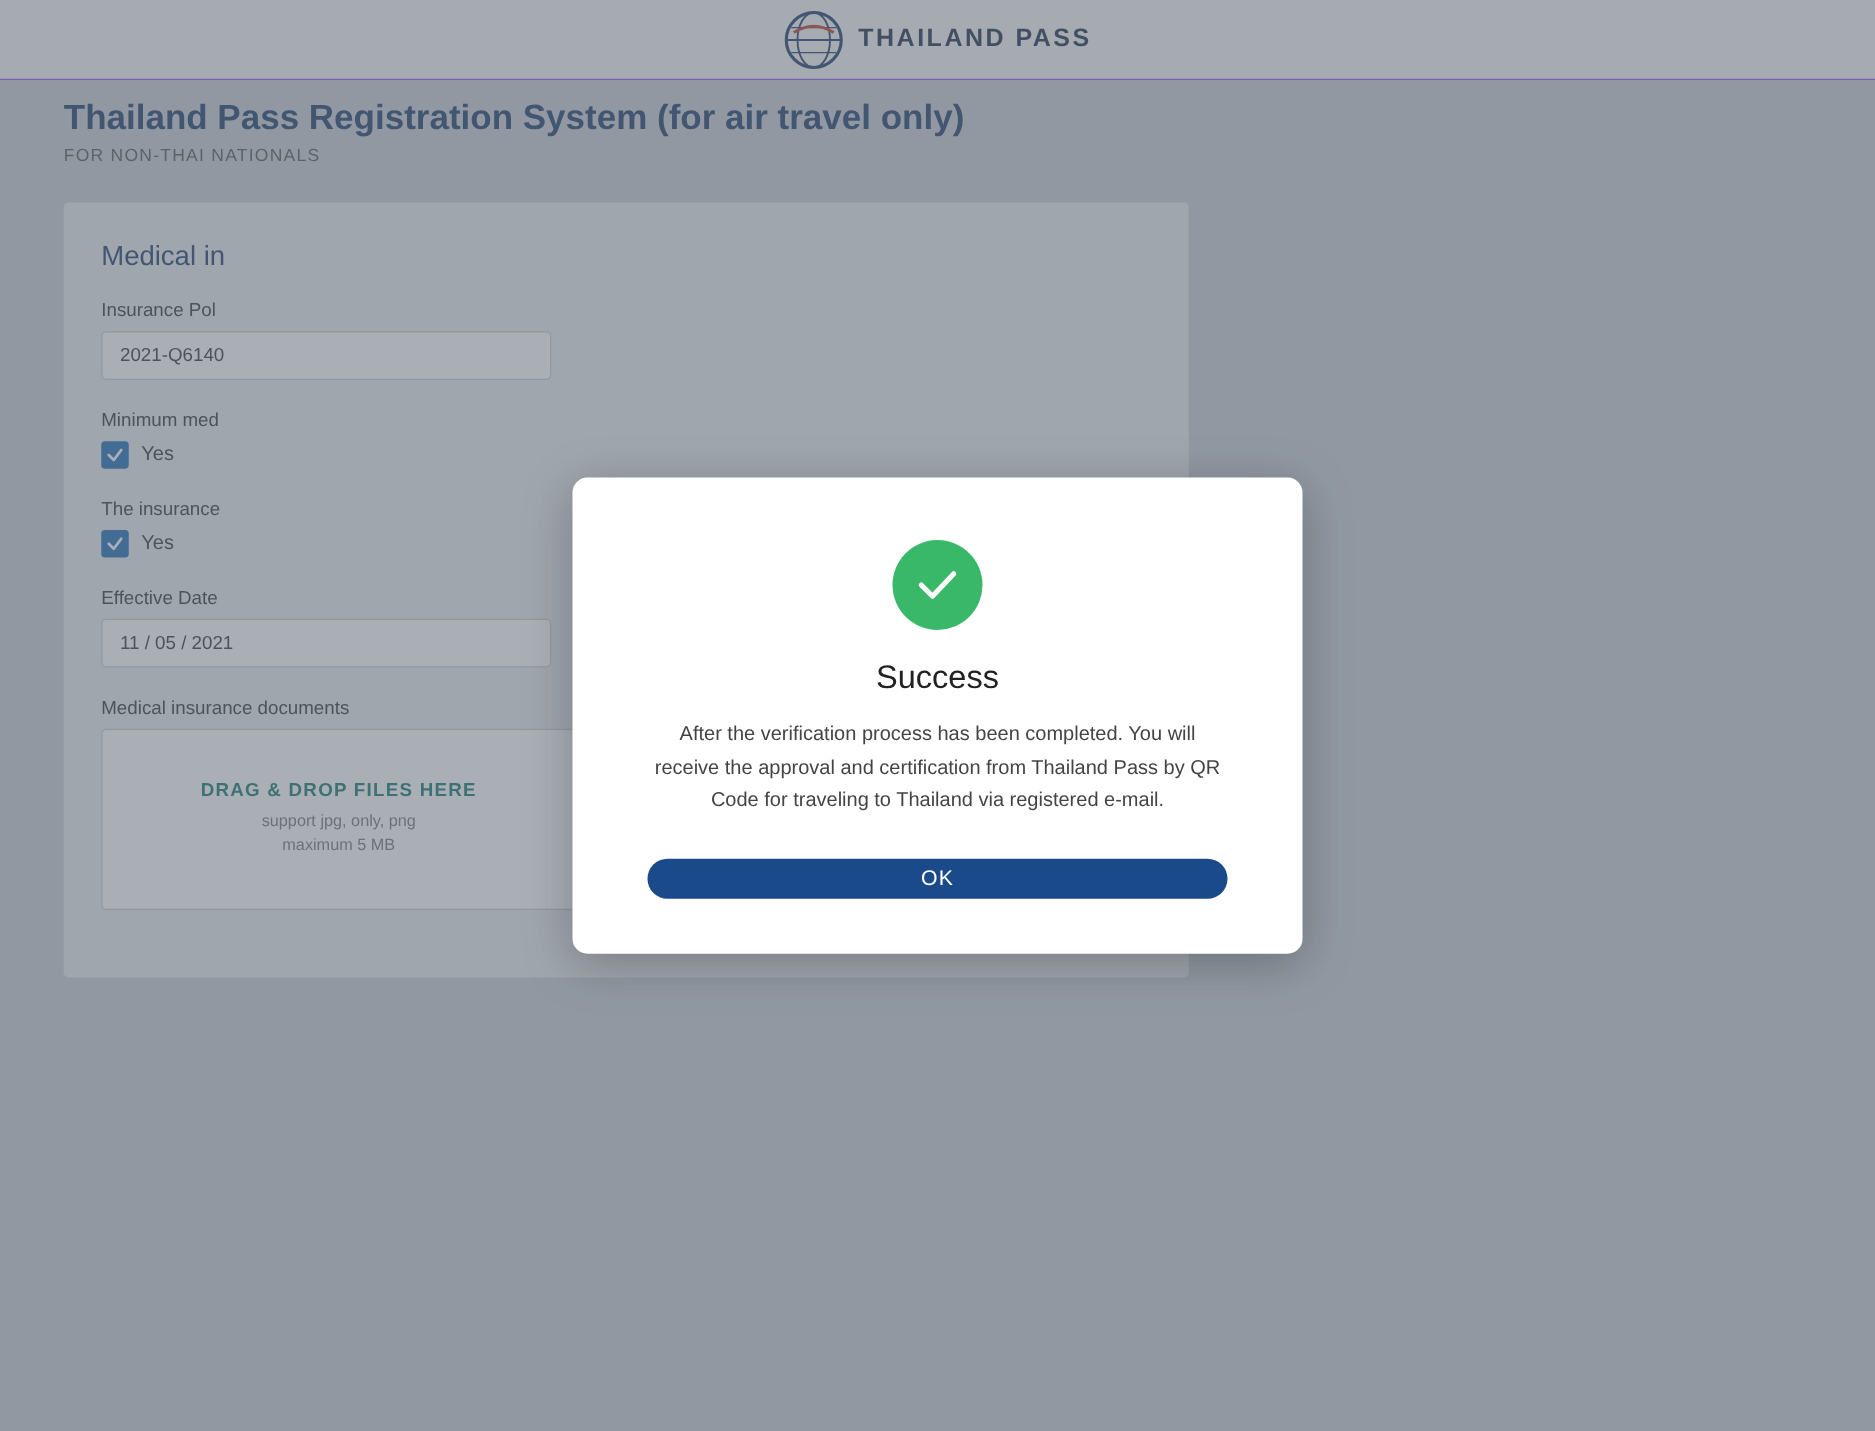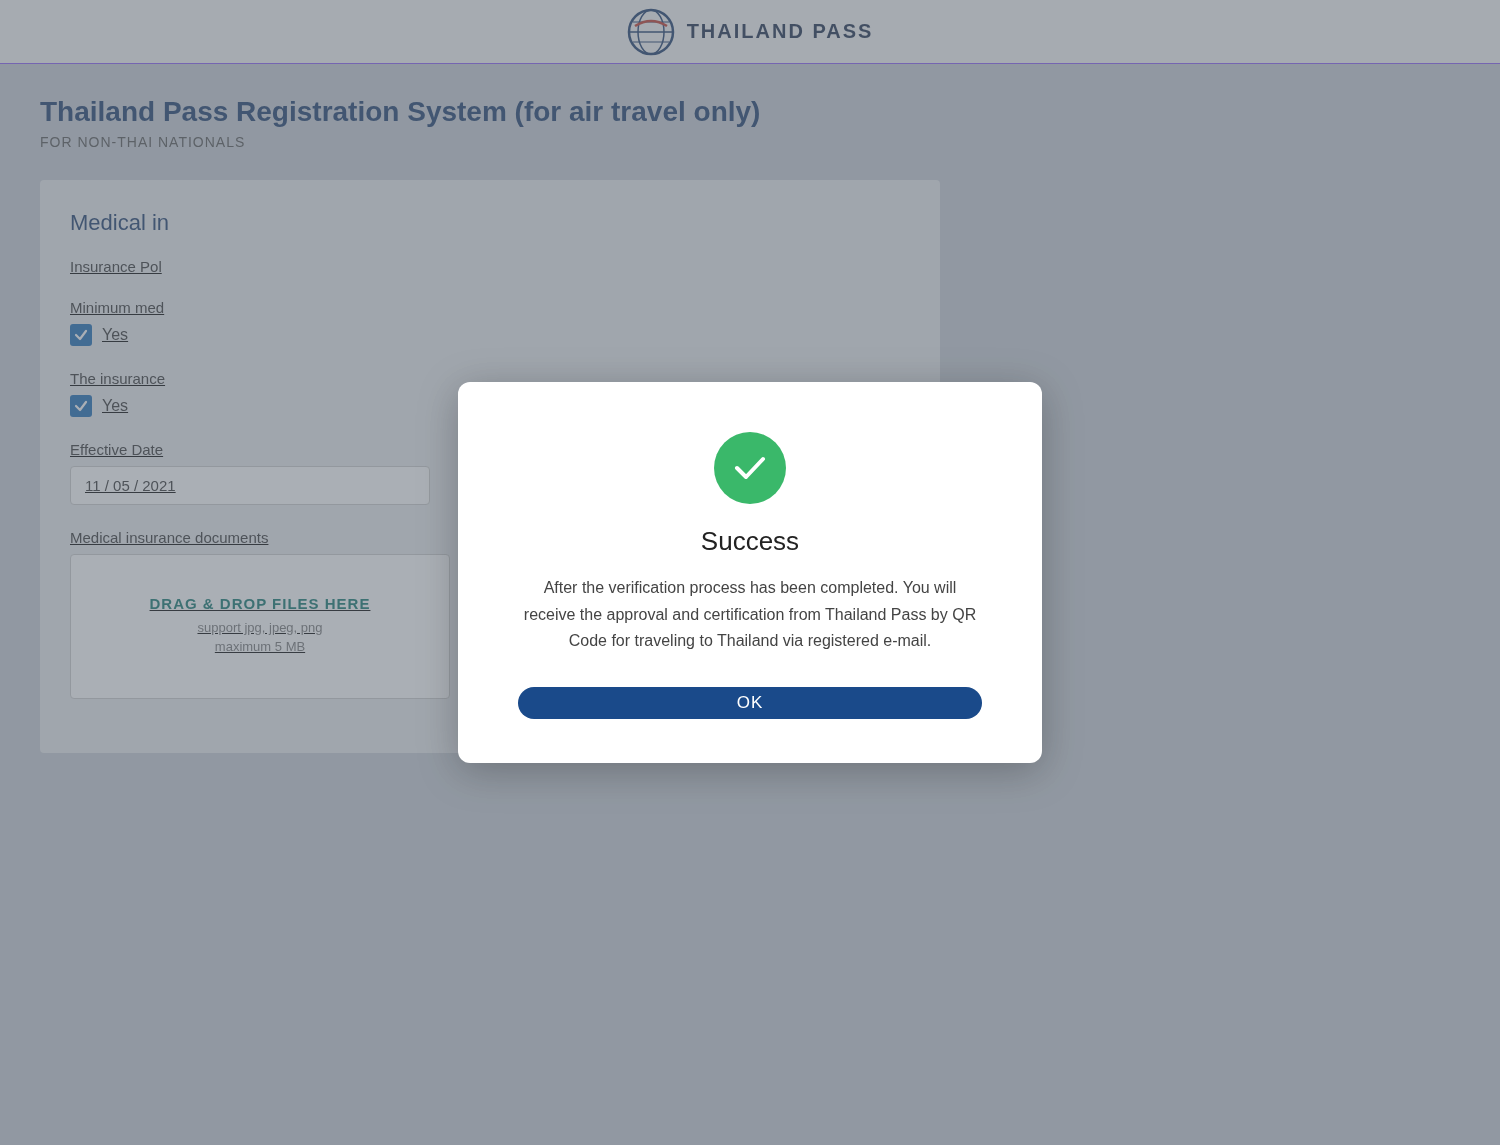--- a/index.html
+++ b/index.html
@@ -31,22 +31,23 @@
     }
     .header-title {
       font-size: 20px;
       font-weight: 700;
       letter-spacing: 2px;
       color: #1a2a4a;
     }
 
     
     .main {
-      padding: 32px 40px;
+      padding: 14px 40px;
       position: relative;
+      margin-left: 11px;
     }
     .page-title {
       font-size: 28px;
       font-weight: 600;
       color: #1a3a6a;
       margin-bottom: 6px;
     }
     .page-subtitle {
       font-size: 14px;
       color: #555;
@@ -81,21 +82,20 @@
       max-width: 900px;
     }
     .section-title {
       font-size: 22px;
       color: #1a3a6a;
       margin-bottom: 22px;
       font-weight: 500;
     }
     .form-group {
       margin-bottom: 24px;
-      text-decoration: underline;
     }
     .form-label {
       font-size: 15px;
       color: #333;
       margin-bottom: 8px;
       display: block;
     }
     .form-input {
       background: white;
       border: 1px solid #ccc;
@@ -234,20 +234,21 @@
 <div class="main">
   <h1 class="page-title">Thailand Pass Registration System (for air travel only)</h1>
   <p class="page-subtitle">FOR NON-THAI NATIONALS</p>
 
 
   <div class="form-section">
     <h2 class="section-title">Medical in</h2>
 
     <div class="form-group">
       <label class="form-label">Insurance Pol</label>
+      <div class="form-input">2021-Q6140</div>
     </div>
 
     <div class="form-group">
       <label class="form-label">Minimum med</label>
       <div class="checkbox-row">
         <div class="checkbox-box">
           <svg viewBox="0 0 14 14" fill="none" xmlns="http://www.w3.org/2000/svg">
             <polyline points="2,7 6,11 12,3" stroke="white" stroke-width="2.2" stroke-linecap="round" stroke-linejoin="round"></polyline>
           </svg>
         </div>
@@ -269,21 +270,21 @@
 
     <div class="form-group">
       <label class="form-label">Effective Date</label>
       <div class="form-input">11 / 05 / 2021</div>
     </div>
 
     <div class="form-group">
       <label class="form-label">Medical insurance documents</label>
       <div class="drop-zone">
         <div class="drop-zone-title">DRAG &amp; DROP FILES HERE</div>
-        <div class="drop-zone-sub">support jpg, jpeg, png</div>
+        <div class="drop-zone-sub">support jpg, only, png</div>
         <div class="drop-zone-sub">maximum 5 MB</div>
       </div>
     </div>
   </div>
 </div>
 
 <div class="overlay">
   <div class="modal">
     <div class="modal-icon">
       <svg viewBox="0 0 38 38" fill="none" xmlns="http://www.w3.org/2000/svg">

